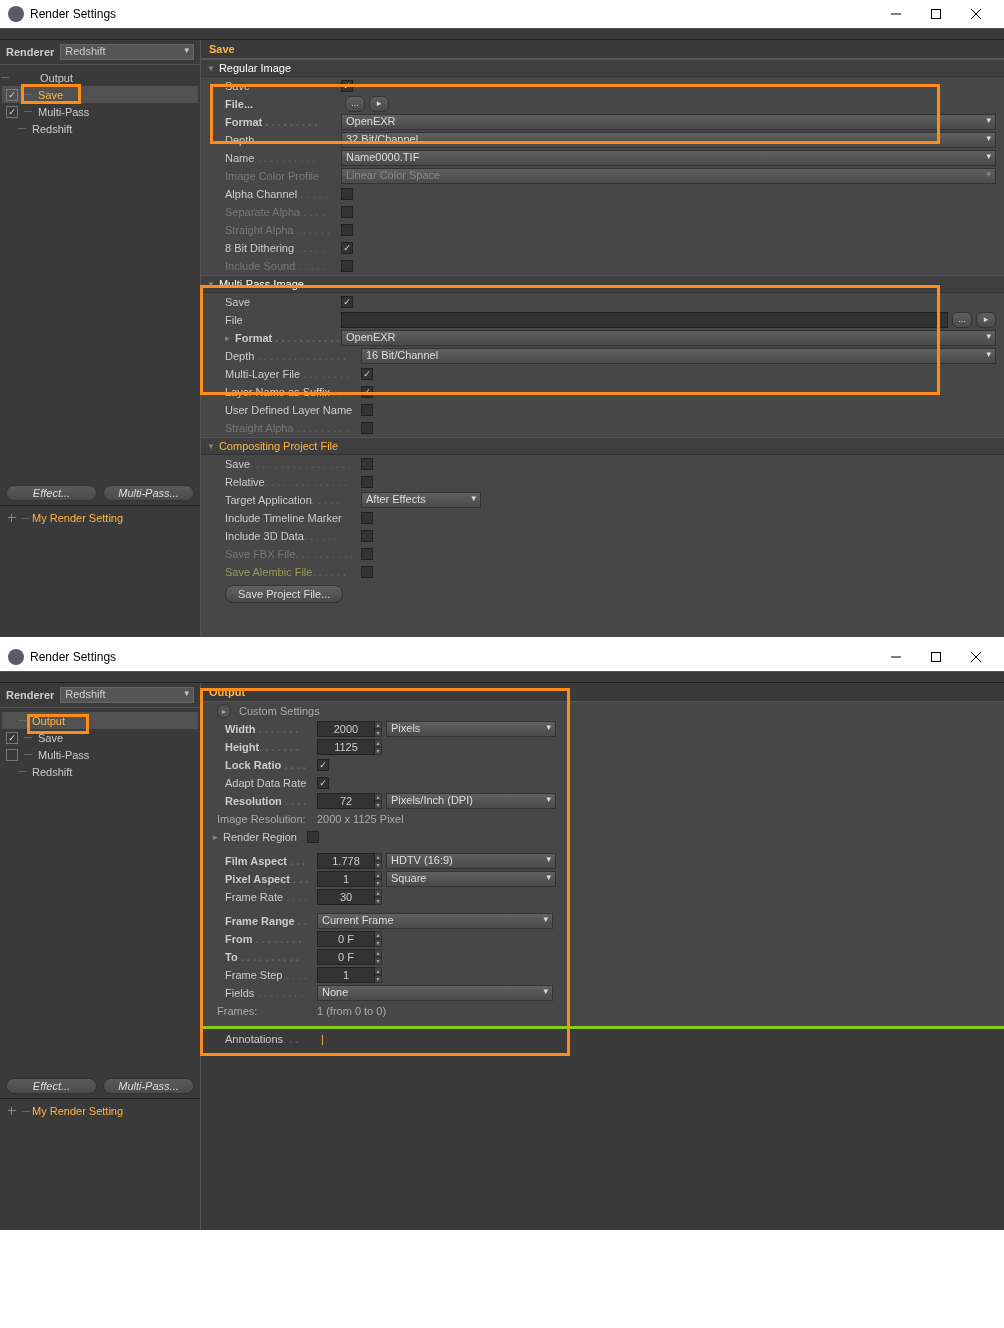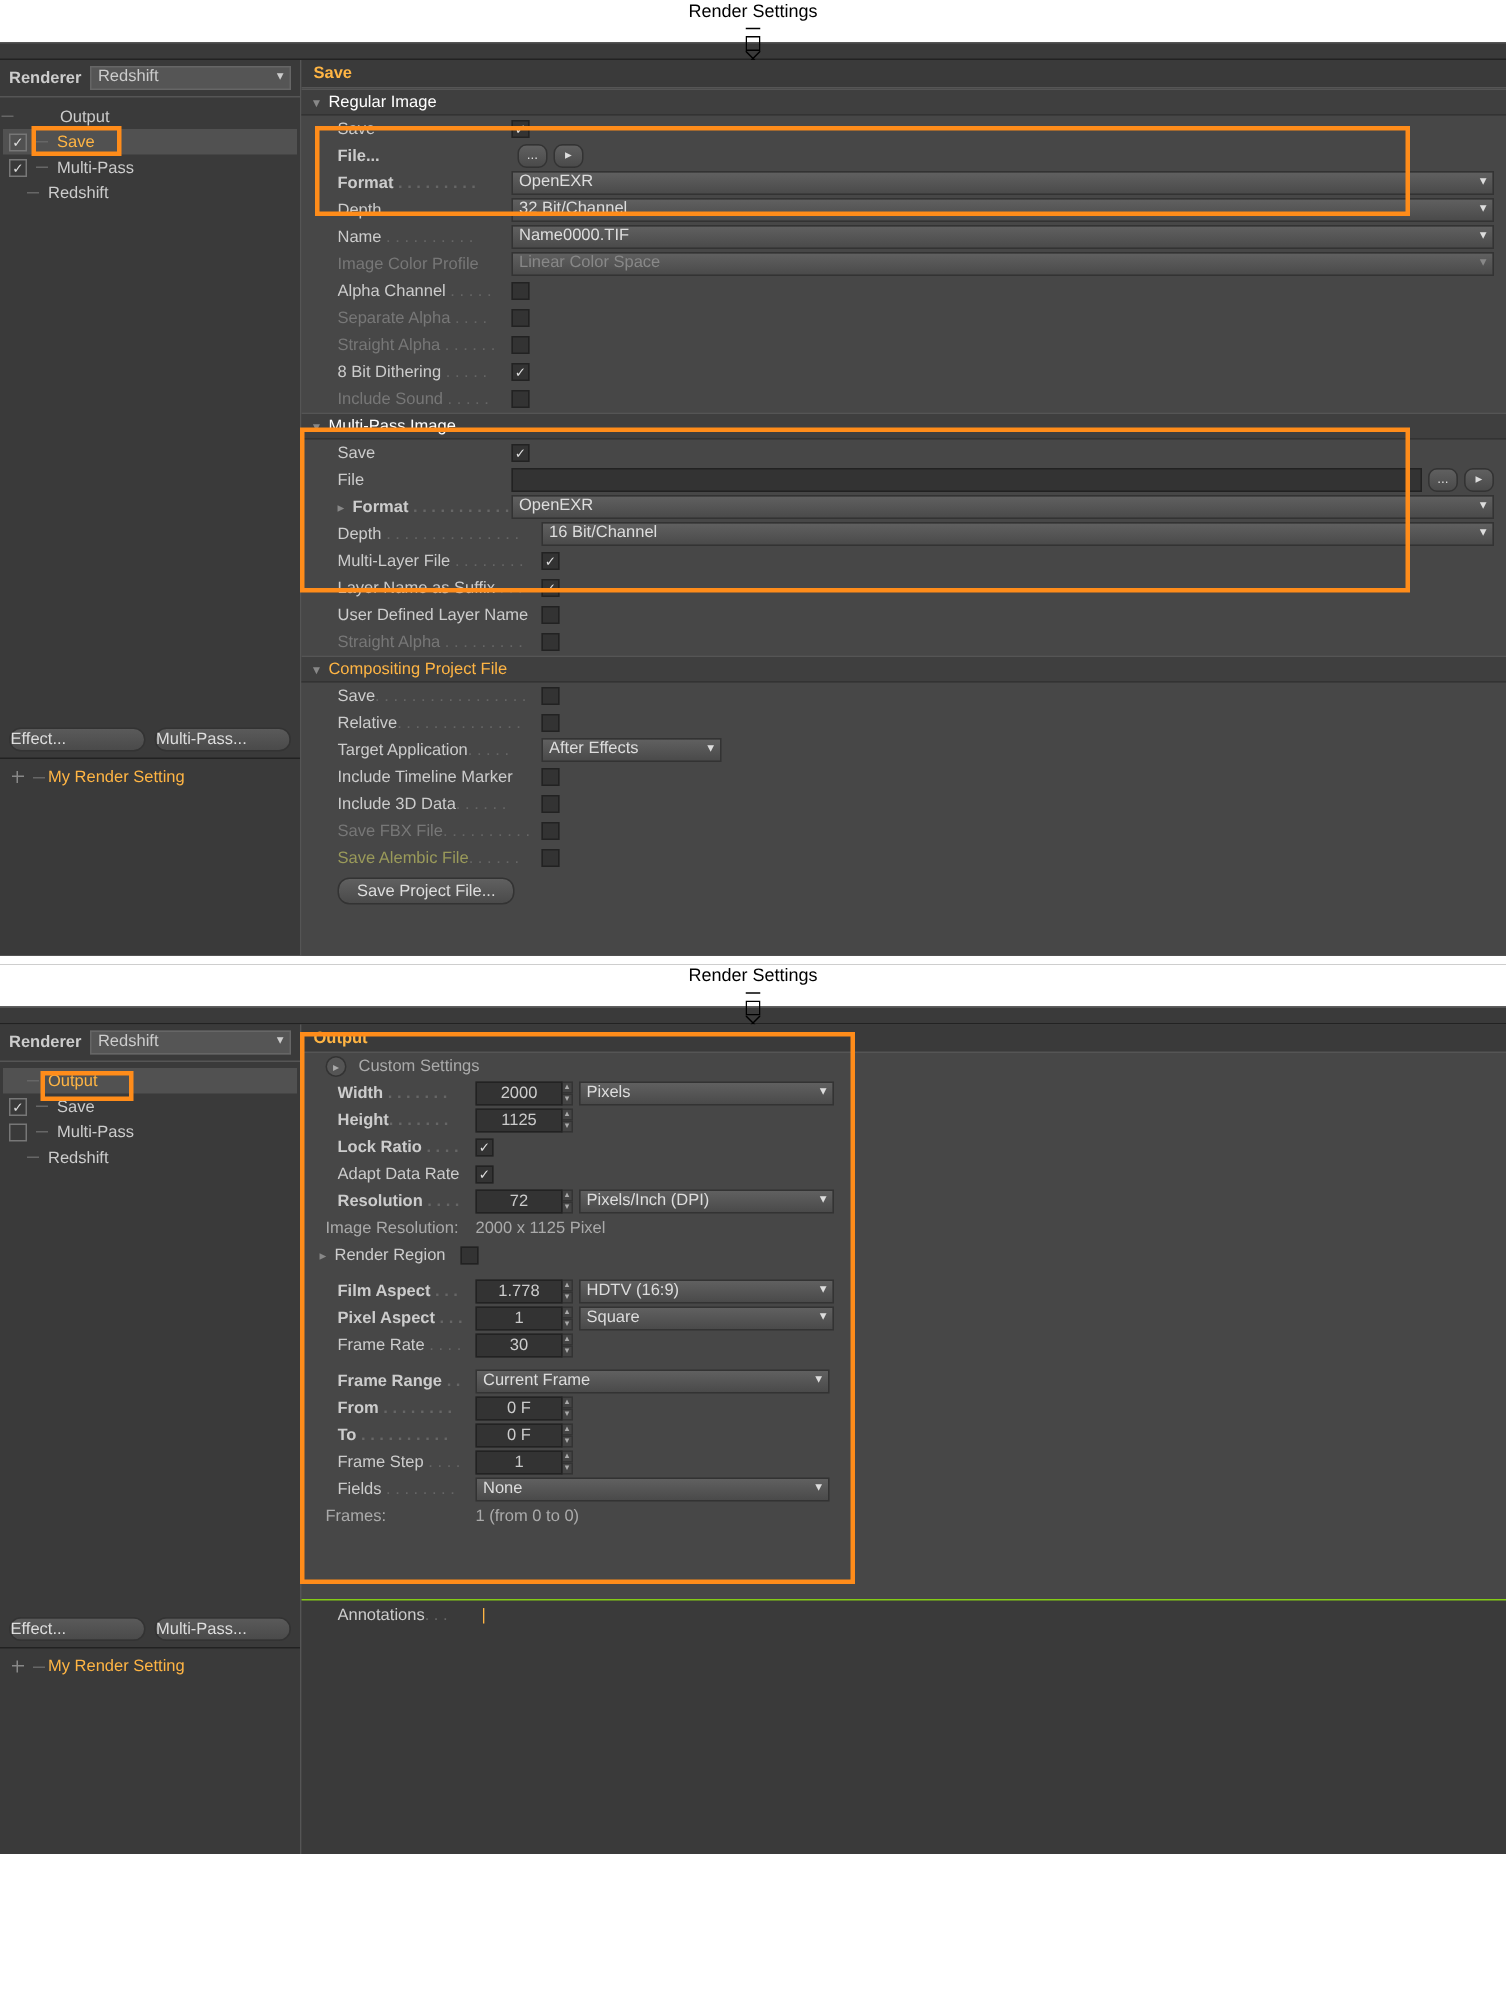--- a/index.html
+++ b/index.html
@@ -1,19 +1,19 @@
 <!DOCTYPE html>
 <html><head>
 <meta charset="utf-8">
 <style>
 * { box-sizing: border-box; margin: 0; padding: 0; font-family: "Segoe UI", Tahoma, sans-serif; }
 body { background: #fff; font-size: 11px; color: #aaa; width: 1004px; }
 
 .window { background: #3a3a3a; margin-bottom: 6px; }
-.titlebar { background: #fff; height: 28px; display: flex; align-items: center; padding: 0 8px; color: #000; font-size: 12px; flex-direction: column; }
+.titlebar { background: #fff; height: 28px; display: flex; align-items: center; padding: 0 8px; color: #000; font-size: 12px; }
 .titlebar-icon { width: 16px; height: 16px; margin-right: 6px; background: #5a5a6a; border-radius: 50%; }
 .titlebar-spacer { flex: 1; }
 .titlebar-btn { width: 40px; height: 28px; display: flex; align-items: center; justify-content: center; color: #000; }
 .titlebar-btn svg { width: 10px; height: 10px; }
 
 .grip-row { background: #3a3a3a; height: 12px; border-top: 1px solid #555; border-bottom: 1px solid #222; }
 
 .content { display: flex; background: #3a3a3a; }
 .sidebar { width: 200px; background: #3a3a3a; }
 .main { flex: 1; background: #474747; border-left: 1px solid #555; }
@@ -28,21 +28,21 @@
 .side-check { width: 12px; height: 12px; border: 1px solid #777; margin-right: 6px; font-size: 9px; text-align: center; line-height: 10px; color: #ddd; }
 .side-check.checked::before { content: "✓"; }
 .side-item.active { background: #515151; }
 .side-txt { padding-left: 4px; }
 .side-item.output .side-txt, .side-item.save .side-txt { color: #ffb544; }
 .tree-branch { position: relative; }
 .tree-branch::before { content: ""; position: absolute; left: -1px; top: 8px; width: 8px; height: 1px; background: #666; }
 
 .side-buttons { display: flex; gap: 6px; padding: 4px 6px; margin-top: 340px; }
 .side-buttons.short { margin-top: 290px; }
-.side-btn { flex: 1; background: linear-gradient(#5a5a5a,#4a4a4a); border: 1px solid #333; border-radius: 8px; height: 16px; font-size: 11px; color: #ddd; line-height: 14px; }
+.side-btn { flex: 1; background: linear-gradient(#5a5a5a,#4a4a4a); border: 1px solid #333; border-radius: 8px; height: 16px; font-size: 11px; color: #ddd; text-align: center; line-height: 14px; font-style: italic; }
 
 .preset-item { color: #ffb544; padding: 4px 6px; display: flex; align-items: center; }
 .preset-icon { width: 12px; height: 12px; margin-right: 4px; position: relative; }
 .preset-icon::before, .preset-icon::after { content: ""; position: absolute; background: #888; }
 .preset-icon::before { width: 8px; height: 1px; top: 5px; left: 2px; }
 .preset-icon::after { width: 1px; height: 8px; top: 2px; left: 5px; }
 
 .bottom-preset-row { border-top: 1px solid #222; padding: 2px 0 8px 0; }
 
 .panel-header { background: #3a3a3a; color: #ffb544; font-weight: bold; padding: 3px 8px; border-bottom: 1px solid #555; }
@@ -470,21 +470,21 @@
       </div>
       <div class="field-row">
           <span class="field-label"><span>Fields</span> <span class="dots">. . . . . . . .</span></span>
         <div class="dd" style="width:236px;">None</div>
       </div>
       <div class="field-row" style="padding-left:16px;">
           <span style="width:100px;">Frames:</span>
           <span>1 (from 0 to 0)</span>
         </div>
       <div style="height:6px;"></div>
-      <div class="field-row" style="align-items:flex-start; height:170px; background:#3a3a3a; border-top:1px solid #84cc16; padding-top:4px;margin-top:40px;">
+      <div class="field-row" style="align-items:flex-start; height:204px; background:#3a3a3a; border-top:3px solid #84cc16; padding-top:4px;">
         <span class="field-label"><span>Annotations</span><span class="dots">. . .</span></span>
         <span class="ann-cursor">|</span>
       </div>
     </div>
   </div>
 
   <div class="hl-orange" style="left:27px; top:71px; width:62px; height:20px;"></div>
   <div class="hl-orange" style="left:200px; top:45px; width:370px; height:368px;"></div>
 </div>
 

